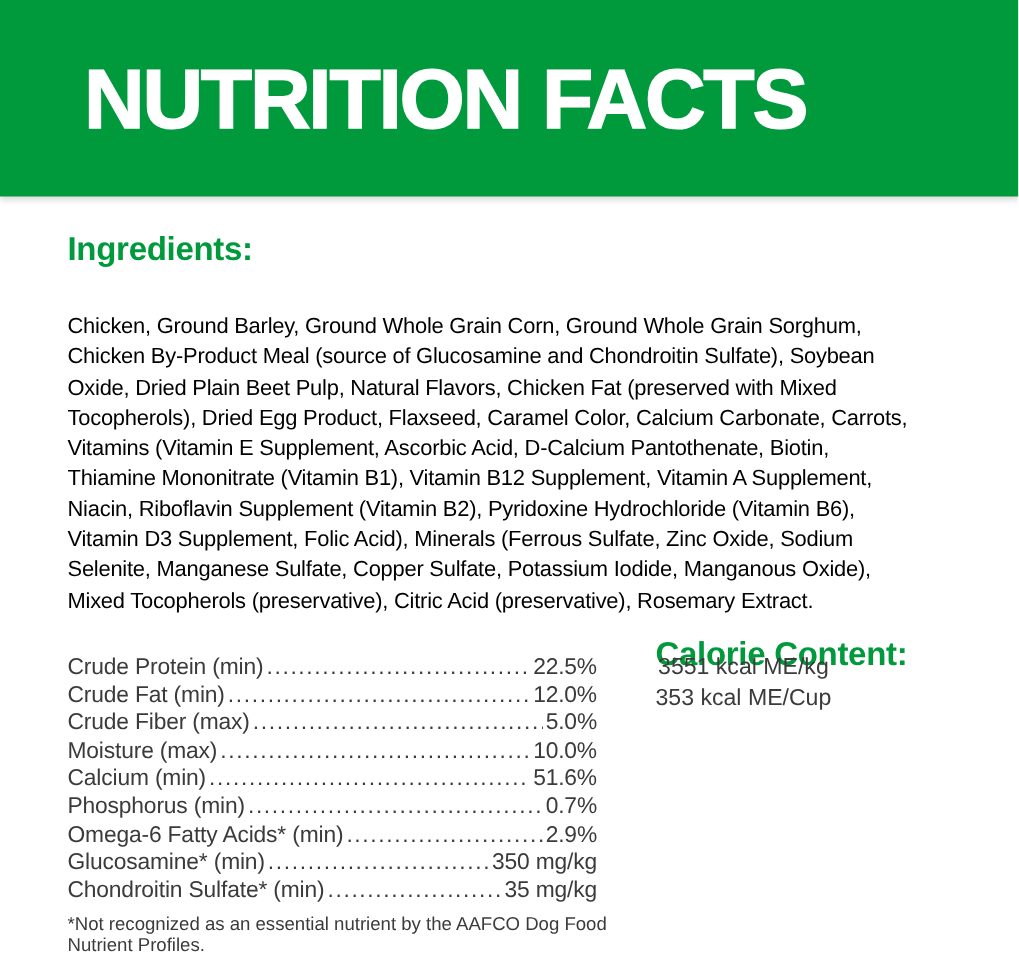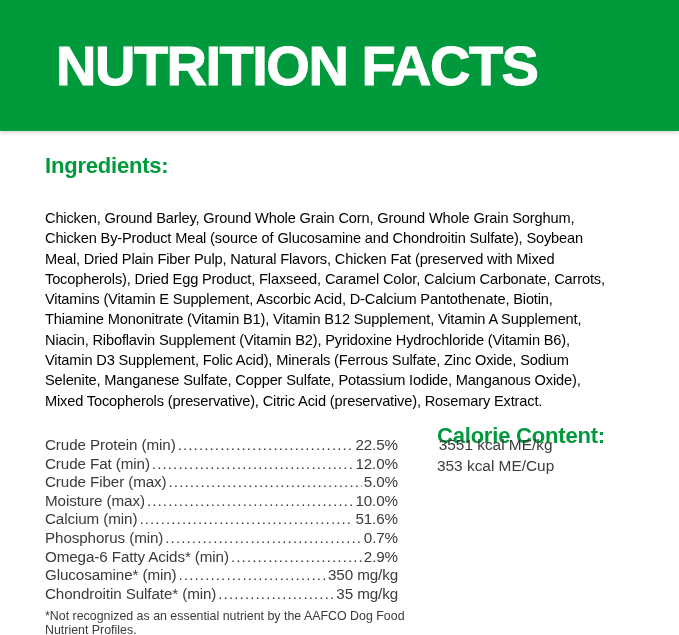--- a/index.html
+++ b/index.html
@@ -74,21 +74,21 @@
 
   <header class="banner">
     <h1>NUTRITION FACTS</h1>
   </header>
 
   <h2 class="sec-heading" id="ing-heading">Ingredients:</h2>
 
   <div class="ing-text">
       <div>Chicken, Ground Barley, Ground Whole Grain Corn, Ground Whole Grain Sorghum,</div>
       <div>Chicken By-Product Meal (source of Glucosamine and Chondroitin Sulfate), Soybean</div>
-      <div>Meal, Dried Plain Fiber Pulp, Natural Flavors, Chicken Fat (preserved with Mixed</div>
+      <div>Oxide, Dried Plain Beet Pulp, Natural Flavors, Chicken Fat (preserved with Mixed</div>
       <div>Tocopherols), Dried Egg Product, Flaxseed, Caramel Color, Calcium Carbonate, Carrots,</div>
       <div>Vitamins (Vitamin E Supplement, Ascorbic Acid, D-Calcium Pantothenate, Biotin,</div>
       <div>Thiamine Mononitrate (Vitamin B1), Vitamin B12 Supplement, Vitamin A Supplement,</div>
       <div>Niacin, Riboflavin Supplement (Vitamin B2), Pyridoxine Hydrochloride (Vitamin B6),</div>
       <div>Vitamin D3 Supplement, Folic Acid), Minerals (Ferrous Sulfate, Zinc Oxide, Sodium</div>
       <div>Selenite, Manganese Sulfate, Copper Sulfate, Potassium Iodide, Manganous Oxide),</div>
       <div>Mixed Tocopherols (preservative), Citric Acid (preservative), Rosemary Extract.</div>
     </div>
 
 

